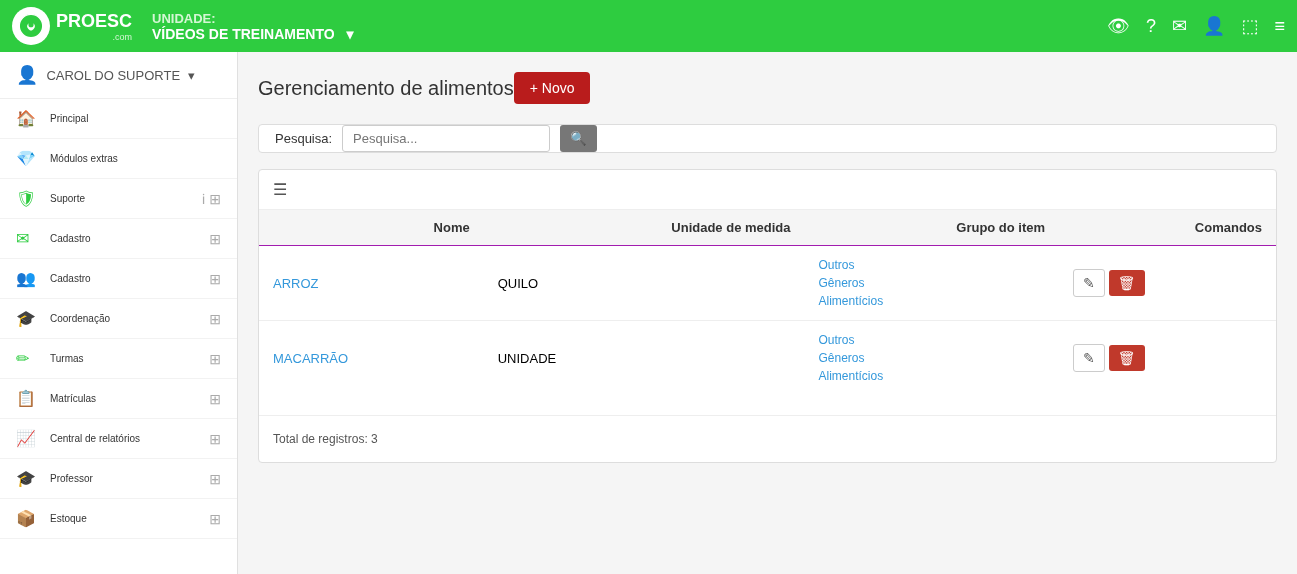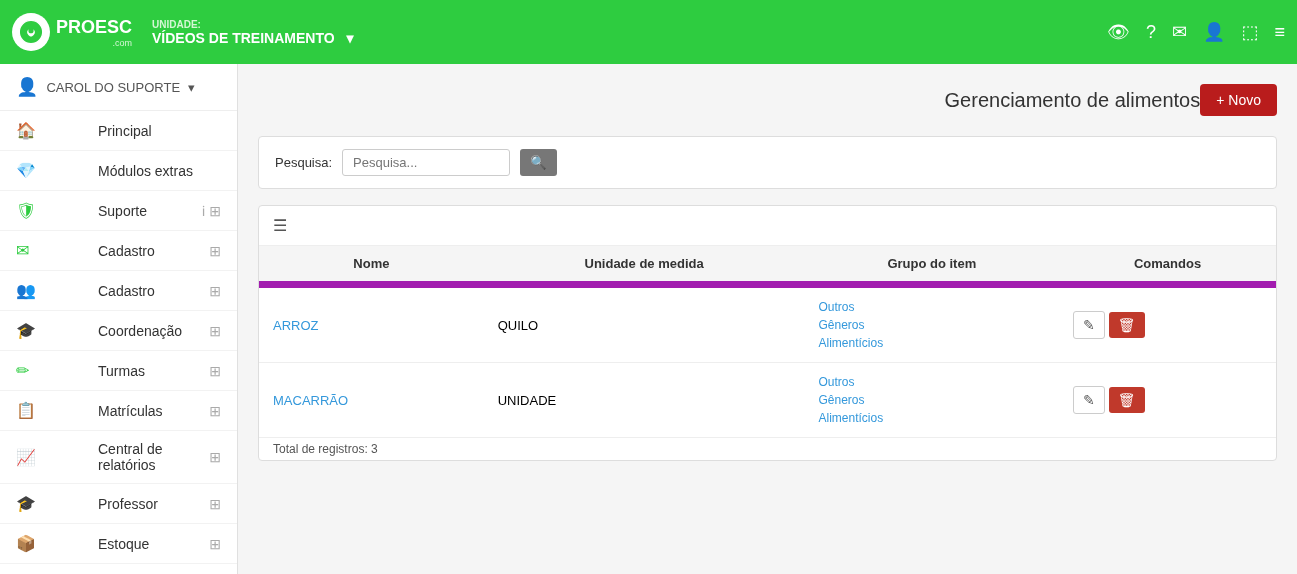--- a/index.html
+++ b/index.html
@@ -1,41 +1,41 @@
 <!DOCTYPE html>
 <html><head>
   <meta charset="utf-8">
   <style>
     * { box-sizing: border-box; margin: 0; padding: 0; }
     body { font-family: Arial, sans-serif; font-size: 13px; background: #f5f5f5; }
 
     
     .top-nav {
       background: #2ecc40;
-      height: 64px;
+      height: 52px;
       display: flex;
       align-items: center;
       padding: 0 12px;
       color: white;
     }
     .top-nav .logo {
       display: flex;
       align-items: center;
       gap: 6px;
       margin-right: 20px;
     }
     .logo-icon {
       width: 38px; height: 38px;
       background: white;
       border-radius: 50%;
       display: flex; align-items: center; justify-content: center;
     }
     .logo-icon svg { width: 26px; height: 26px; }
     .unit-info { flex: 1; }
-    .unit-label { font-size: 10px; font-weight: bold; color: #d4f7d4; }
+    .unit-label { font-size: 13px; font-weight: bold; color: #d4f7d4; }
     .unit-name { font-size: 14px; font-weight: bold; color: white; display: flex; align-items: center; gap: 12px; }
     .nav-icons { display: flex; align-items: center; gap: 16px; }
     .nav-icon { color: white; font-size: 18px; cursor: pointer; }
 
     
     .layout { display: flex; height: calc(100vh - 50px); }
 
     
     .sidebar {
       width: 238px;
@@ -57,70 +57,70 @@
     .sidebar-item {
       display: flex;
       align-items: center;
       padding: 10px 16px;
       cursor: pointer;
       color: #333;
       border-bottom: 1px solid #f2f2f2;
       position: relative;
     }
     .sidebar-item .item-icon { width: 24px; margin-right: 10px; font-size: 16px; }
-    .sidebar-item .item-label { flex: 1; font-size: 14px; margin-left: 48px; }
+    .sidebar-item .item-label { flex: 1; font-size: 10px; }
     .sidebar-item .item-add { color: #aaa; font-size: 14px; }
     .sidebar-item .item-info { color: #aaa; font-size: 14px; margin-right: 4px; }
     .icon-green { color: #2ecc40; }
     .icon-blue { color: #3498db; }
 
     
     .main {
       flex: 1;
       padding: 20px;
       overflow-y: auto;
     }
     .page-header {
       display: flex;
       align-items: center;
-      justify-content: flex-end;
+      justify-content: flex-start;
       margin-bottom: 20px;
     }
     .page-title { font-size: 20px; color: #333; font-weight: normal; }
     .btn-novo {
       background: #b91c1c;
       color: white;
       border: none;
       padding: 8px 16px;
       border-radius: 4px;
       cursor: pointer;
       font-size: 14px;
       display: flex;
       align-items: center;
       gap: 6px;
     }
 
     
     .search-area {
       background: white;
       border: 1px solid #ddd;
-      padding: 12px 16px;
+      padding: 0 16px;
       border-radius: 4px;
       margin-bottom: 16px;
       display: flex;
       align-items: center;
       gap: 10px;
     }
     .search-label { color: #333; font-size: 13px; }
     .search-input {
       border: 1px solid #ccc;
       padding: 5px 10px;
       border-radius: 3px;
       font-size: 13px;
-      width: 168px;
+      width: 208px;
     }
     .search-btn {
       background: #777;
       color: white;
       border: none;
       padding: 6px 10px;
       border-radius: 3px;
       cursor: pointer;
     }
 
@@ -132,25 +132,25 @@
     }
     .table-header {
       padding: 10px 14px;
       border-bottom: 1px solid #eee;
     }
     .table-header-icon { color: #555; font-size: 16px; }
     table { width: 100%; border-collapse: collapse; }
     thead tr { background: #f5f5f5; }
     th {
       padding: 10px 14px;
-      text-align: center;
+      text-align: right;
       font-size: 13px;
       font-weight: bold;
       color: #333;
-      border-bottom: 7px solid #a21caf;
+      border-bottom: 1px solid #a21caf;
     }
     td {
       padding: 10px 14px;
       border-bottom: 1px solid #eee;
       vertical-align: middle;
       font-size: 13px;
     }
     tr:last-child td { border-bottom: none; }
     .link-style { color: #3498db; text-decoration: none; }
     .group-text { color: #3498db; font-size: 12px; line-height: 1.5; }
@@ -167,24 +167,25 @@
     .btn-delete {
       background: #c0392b;
       border: none;
       padding: 5px 9px;
       border-radius: 3px;
       cursor: pointer;
       color: white;
       font-size: 14px;
     }
     .table-footer {
-      padding: 4px 14px;
+      padding: 16px 14px;
       border-top: 1px solid #eee;
       font-size: 12px;
       color: #555;
+      margin-top: 20px;
     }
   </style>
 </head>
 <body>
 
 <nav class="top-nav">
   <div class="logo">
     <div class="logo-icon">
       <svg viewBox="0 0 40 40" xmlns="http://www.w3.org/2000/svg">
         <circle cx="20" cy="20" r="18" fill="#2ecc40" stroke="white" stroke-width="2"></circle>

